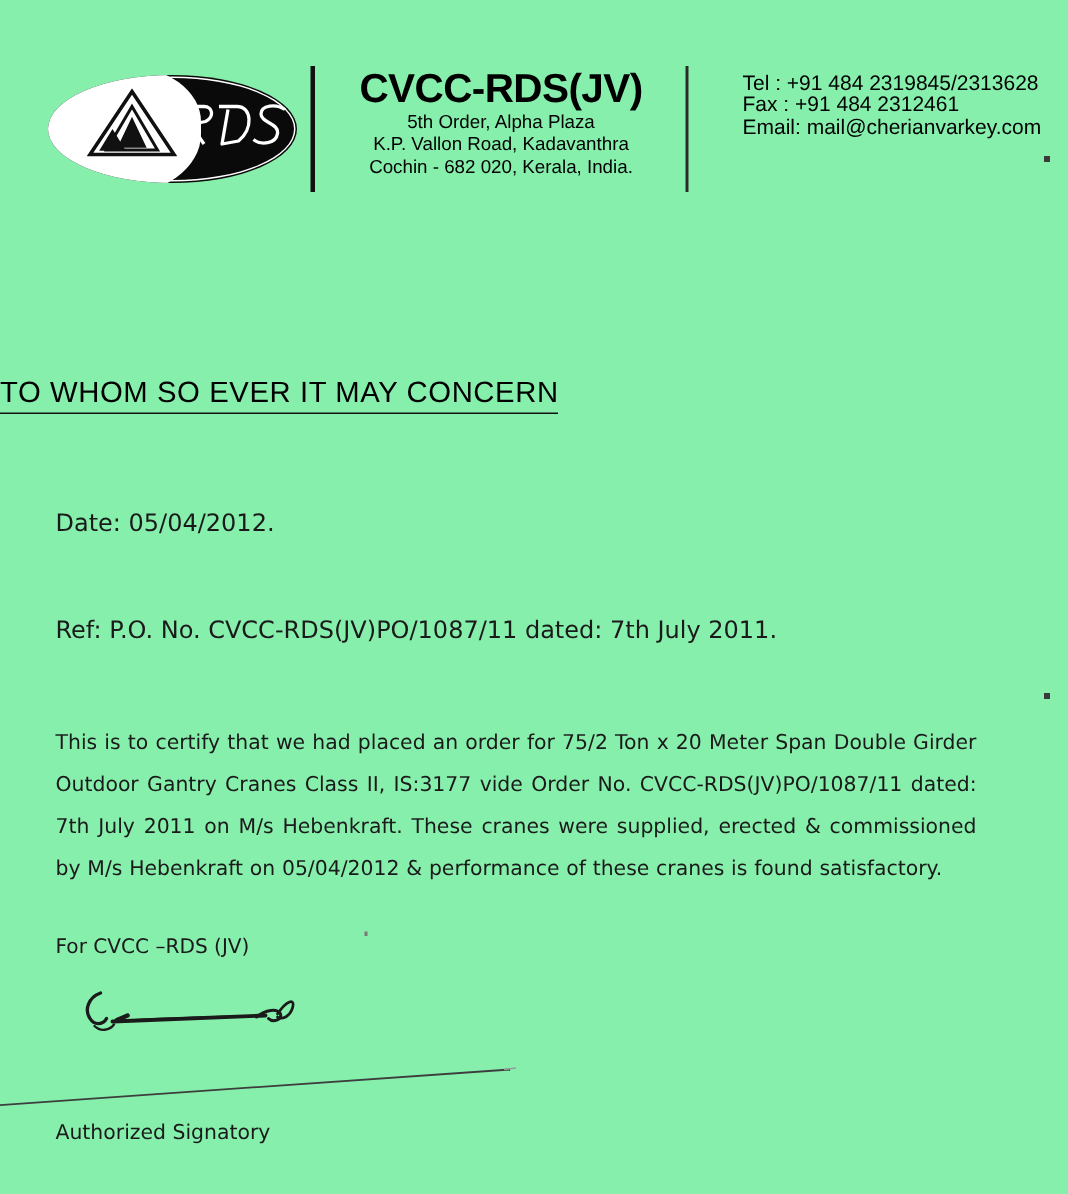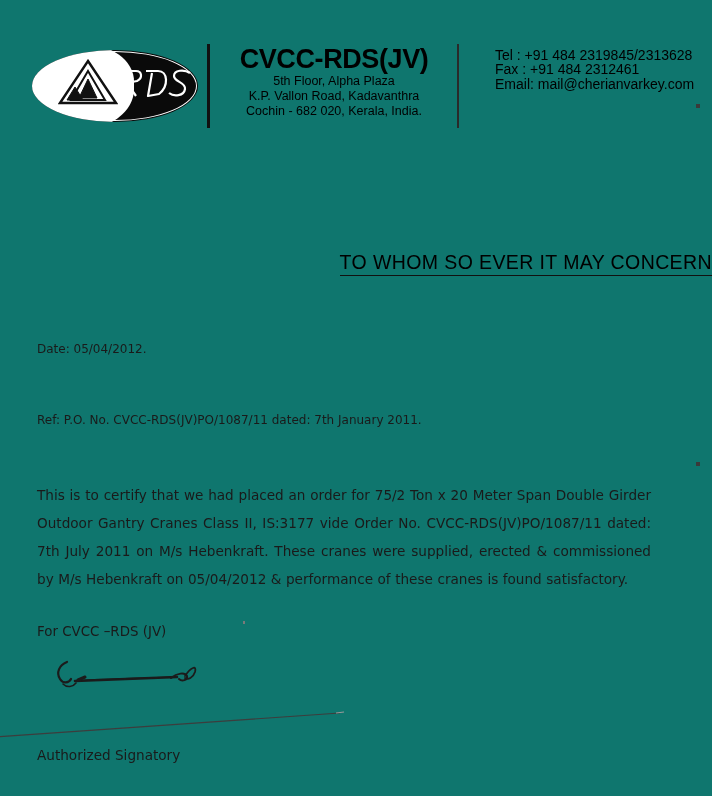--- a/index.html
+++ b/index.html
@@ -9,21 +9,21 @@
     background: #ffffff;
   }
   body {
     font-family: "DejaVu Sans", sans-serif;
     color: #000000;
   }
   #page {
     position: relative;
     width: 712px;
     height: 796px;
-    background: #0f766e;
+    background: #86efac;
     overflow: hidden;
   }
 
   
   #letterhead {
     position: absolute;
     left: 0;
     top: 38px;
     width: 712px;
     height: 100px;
@@ -136,40 +136,40 @@
   #contact-block .indent {
     padding-left: 34px;
   }
 
   
   #doc-title {
     position: absolute;
     left: 0;
     top: 251px;
     width: 712px;
-    text-align: right;
+    text-align: left;
   }
   #doc-title span {
     font-family: "Liberation Sans", sans-serif;
     font-size: 19.5px;
     letter-spacing: 0.4px;
     border-bottom: 1.4px solid #111111;
     padding-bottom: 2px;
   }
 
   
   #body-text {
     position: absolute;
     left: 37px;
     top: 340px;
     width: 614px;
   }
   .line {
     font-family: "DejaVu Sans", sans-serif;
-    font-size: 12px;
+    font-size: 16px;
     line-height: 18px;
     color: #1a1a1a;
   }
   #date-line { margin: 0; }
   #ref-line { margin: 53px 0 0 0; }
   #para {
     margin: 52px 0 0 0;
     text-align: justify;
     line-height: 28px;
     font-size: 13.6px;
@@ -245,39 +245,39 @@
           <path d="M76,9 C70,5 60,6 60,12 C60,18 72,18 71,25 C70,32 60,33 55,29"></path>
         </g>
       </svg>
     </div>
 
     <div id="divider-left"></div>
     <div id="divider-right"></div>
 
     <div id="company-block">
       <div id="company-name">CVCC-RDS(JV)</div>
-      <div class="company-addr">5th Floor, Alpha Plaza</div>
+      <div class="company-addr">5th Order, Alpha Plaza</div>
       <div class="company-addr">K.P. Vallon Road, Kadavanthra</div>
       <div class="company-addr">Cochin - 682 020, Kerala, India.</div>
     </div>
 
     <div id="contact-block">
       <div>Tel  : +91 484 2319845/2313628</div>
       <div>Fax :  +91 484 2312461</div>
       <div>Email: mail@cherianvarkey.com</div>
     </div>
   </div>
 
   <div id="doc-title">
     <span>TO WHOM SO EVER IT MAY CONCERN</span>
   </div>
 
   <div id="body-text">
     <div class="line" id="date-line">Date: 05/04/2012.</div>
-    <div class="line" id="ref-line">Ref: P.O. No. CVCC-RDS(JV)PO/1087/11 dated: 7th January 2011.</div>
+    <div class="line" id="ref-line">Ref: P.O. No. CVCC-RDS(JV)PO/1087/11 dated: 7th July 2011.</div>
     <div class="line" id="para">This is to certify that we had placed an order for 75/2 Ton x 20 Meter Span Double Girder Outdoor Gantry Cranes Class II, IS:3177 vide Order No. CVCC-RDS(JV)PO/1087/11 dated: 7th July 2011 on M/s Hebenkraft. These cranes were supplied, erected &amp; commissioned by M/s Hebenkraft on 05/04/2012 &amp; performance of these cranes is found satisfactory.</div>
   </div>
 
   <div id="sign-block">
     <div id="sign-for">For CVCC –RDS (JV)</div>
 
     <svg id="signature-mark" viewBox="0 0 200 44">
       <g fill="none" stroke="#1b1b1b" stroke-linecap="round">
         <path d="M22,6 C14,9 11,17 15,23 C18,28 24,27 26,23" stroke-width="2.2"></path>
         <path d="M18,28 C22,32 28,31 31,27" stroke-width="1.6"></path>

